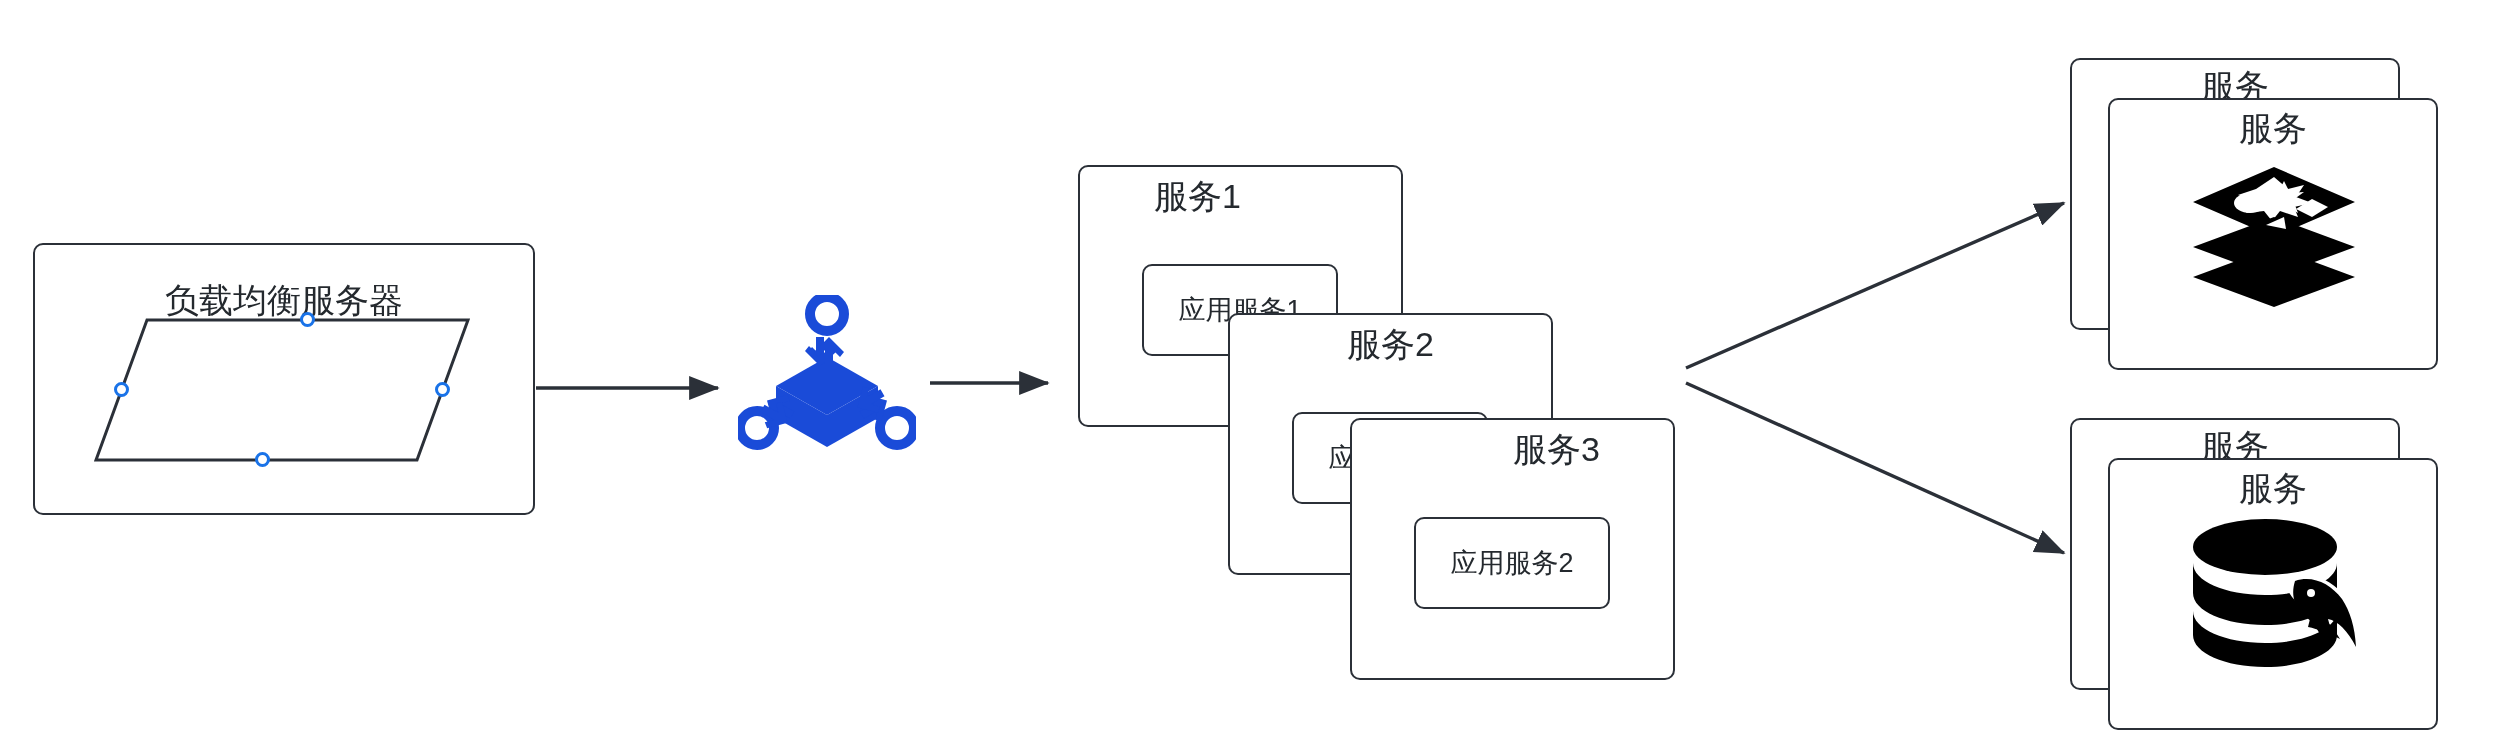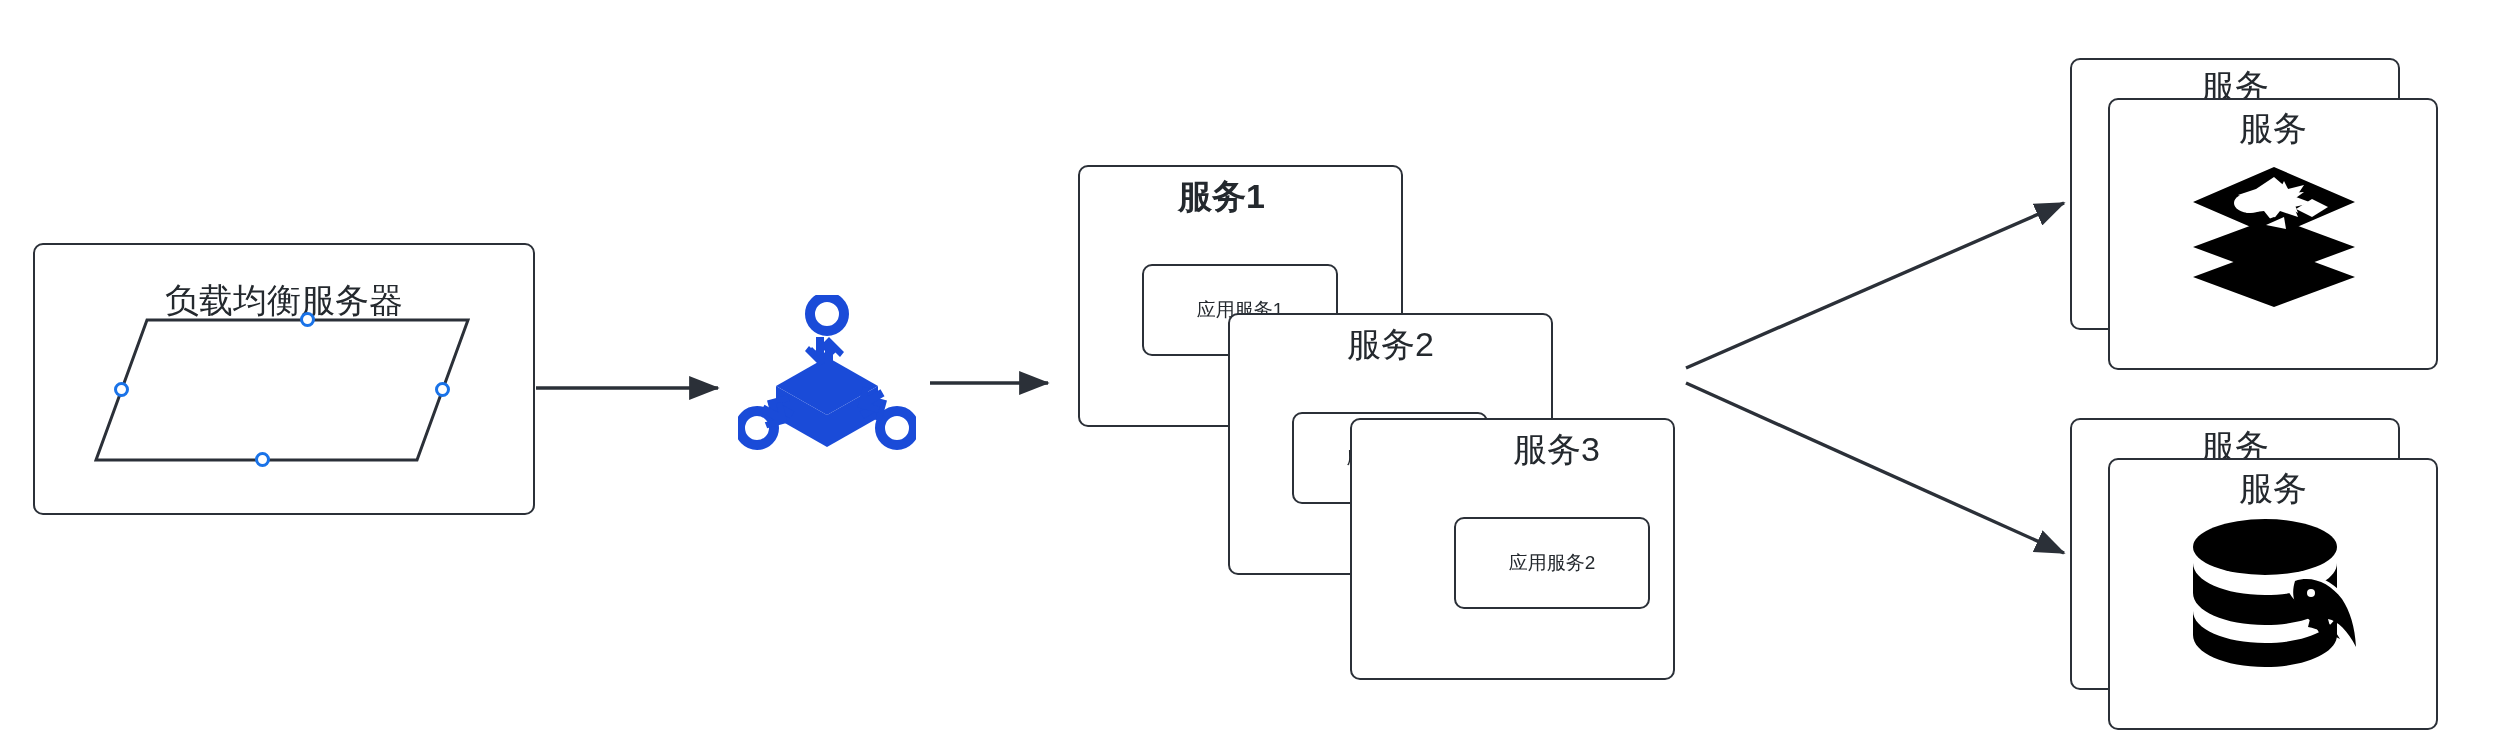--- a/index.html
+++ b/index.html
@@ -28,21 +28,21 @@
     background:#ffffff;
     border:2.5px solid #2b3038;
     border-radius:10px;
     box-sizing:border-box;
     display:flex;
     align-items:center;
     justify-content:center;
   }
   .inner-label{
     color:#24292e;
-    font-size:19px;
+    font-size:27px;
     white-space:nowrap;
   }
 
   
   .para-wrap{position:absolute;}
   .para-label{
     position:absolute;
     left:0;right:0;top:50%;
     transform:translateY(-50%);
     text-align:center;
@@ -111,34 +111,34 @@
 
         <g transform="translate(136,113) rotate(-120)">
           <path d="M-4,-14 L4,-14 L4,2 L11,-5 L15,0 L0,15 L-15,0 L-11,-5 L-4,2 Z"></path>
           <path d="M13,15 L5,15 L5,-1 L-2,6 L-6,1 L9,-14 L24,1 L20,6 L13,-1 Z"></path>
         </g>
       </g>
     </svg>
   </div>
 
   <div class="box" style="left:1078px; top:165px; width:325px; height:262px;"></div>
-  <div class="box-title" style="left:1078px; top:178px; width:287px;font-weight:bold;">服务1</div>
+  <div class="box-title" style="left:1054px; top:178px; width:287px;">服务1</div>
   <div class="inner-box" style="left:1142px; top:264px; width:196px; height:92px;">
     <span class="inner-label">应用服务1</span>
   </div>
 
   <div class="box" style="left:1228px; top:313px; width:325px; height:262px;"></div>
   <div class="box-title" style="left:1228px; top:326px; width:325px;">服务2</div>
   <div class="inner-box" style="left:1292px; top:412px; width:196px; height:92px;">
     <span class="inner-label">应用服务1</span>
   </div>
 
   <div class="box" style="left:1350px; top:418px; width:325px; height:262px;"></div>
   <div class="box-title" style="left:1350px; top:431px; width:325px;margin-left:44px;">服务3</div>
-  <div class="inner-box" style="left:1454px; top:517px; width:196px; height:92px;text-align:center;">
+  <div class="inner-box" style="left:1414px; top:517px; width:196px; height:92px;text-align:center;">
     <span class="inner-label">应用服务2</span>
   </div>
 
   <div class="box" style="left:2070px; top:58px; width:330px; height:272px;"></div>
   <div class="box-title" style="left:2070px; top:68px; width:330px;">服务</div>
 
   <div class="box" style="left:2108px; top:98px; width:330px; height:272px;"></div>
   <div class="box-title" style="left:2108px; top:110px; width:330px;">服务</div>
   <div class="icon-holder" style="left:2192px; top:155px; width:165px; height:160px;">
     <svg width="165" height="160" viewBox="0 0 165 160">

